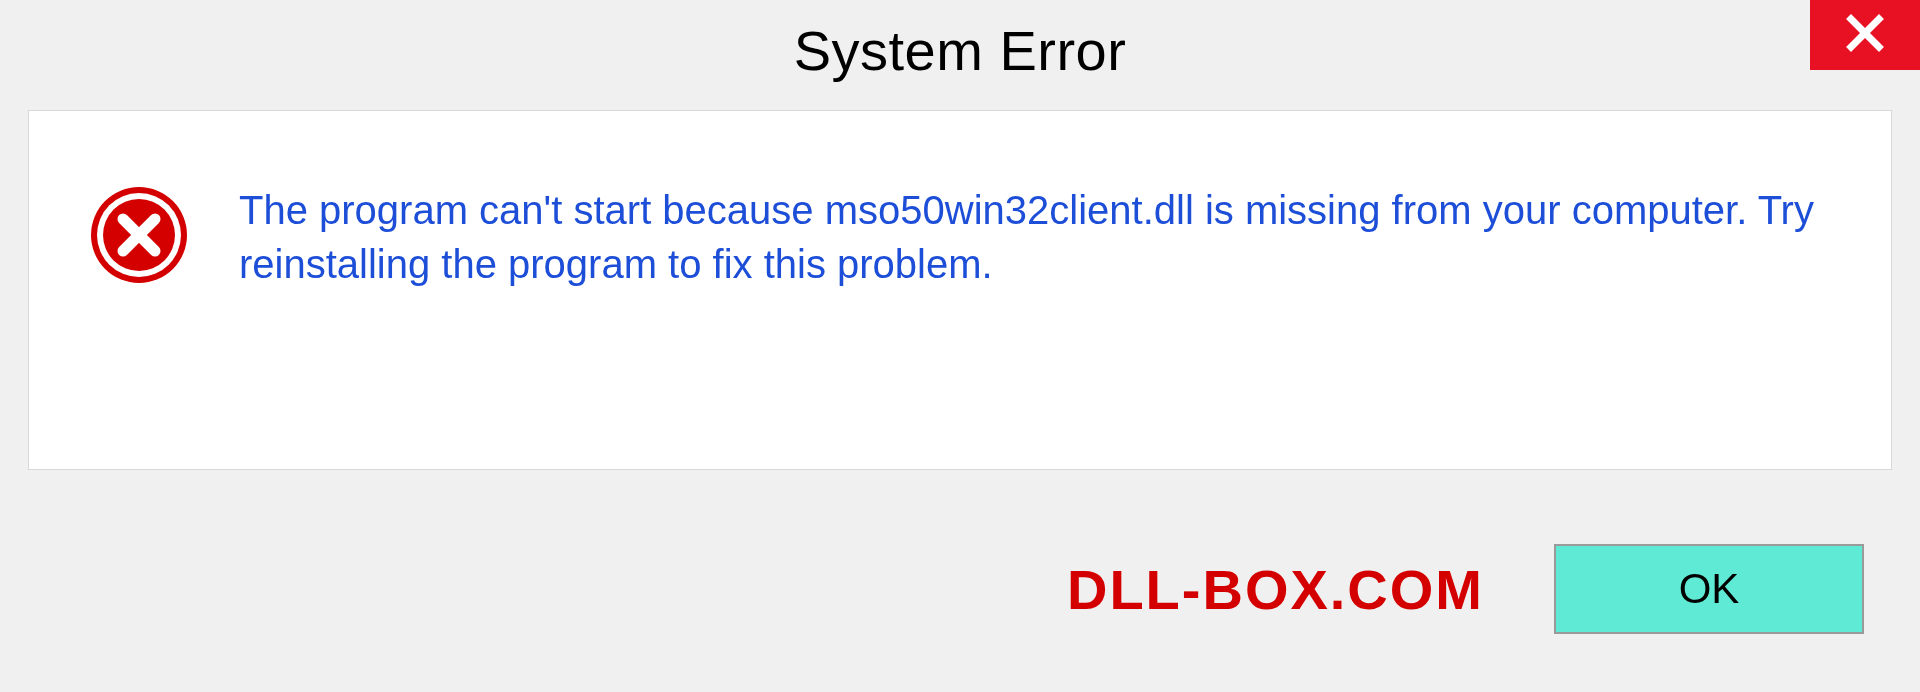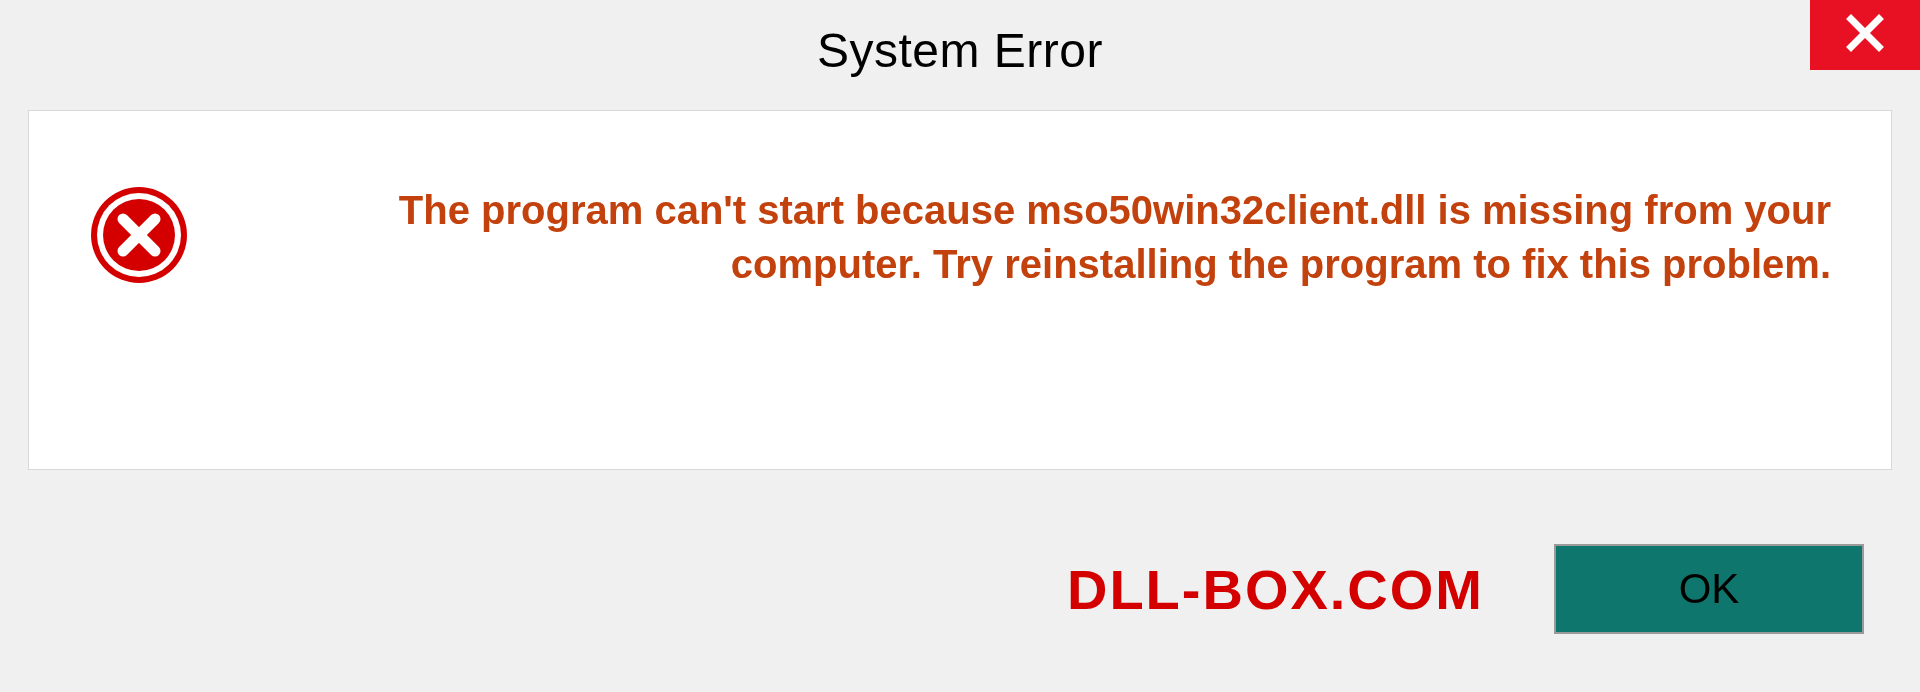--- a/index.html
+++ b/index.html
@@ -17,21 +17,21 @@
     }
     .titlebar {
       width: 100%;
       height: 100px;
       display: flex;
       align-items: center;
       justify-content: center;
       position: relative;
     }
     .title {
-      font-size: 48px;
+      font-size: 56px;
       font-weight: 400;
       color: #000;
       letter-spacing: 0.5px;
     }
     .close-btn {
       position: absolute;
       top: 0;
       right: 0;
       width: 110px;
       height: 70px;
@@ -59,24 +59,23 @@
       flex-shrink: 0;
       padding-top: 4px;
     }
     .error-icon-wrap svg {
       width: 100px;
       height: 100px;
     }
     .message {
       font-size: 40px;
       line-height: 1.35;
-      color: #c2410c;
-      font-weight: 700;
+      color: #1d4ed8;
+      font-weight: 400;
       padding-top: 2px;
-      text-align: right;
     }
     .footer {
       position: absolute;
       bottom: 28px;
       left: 28px;
       right: 36px;
       height: 150px;
       display: flex;
       align-items: center;
       justify-content: flex-end;
@@ -86,21 +85,21 @@
     .watermark {
       font-size: 56px;
       font-weight: 800;
       color: #d40000;
       letter-spacing: 2px;
       font-family: Arial, sans-serif;
     }
     .ok-btn {
       width: 310px;
       height: 90px;
-      background: #0f766e;
+      background: #5eead4;
       border: 2px solid #9a9a9a;
       font-size: 42px;
       color: #000;
       display: flex;
       align-items: center;
       justify-content: center;
       cursor: pointer;
       font-family: "Segoe UI", Tahoma, Arial, sans-serif;
     }
   </style>

